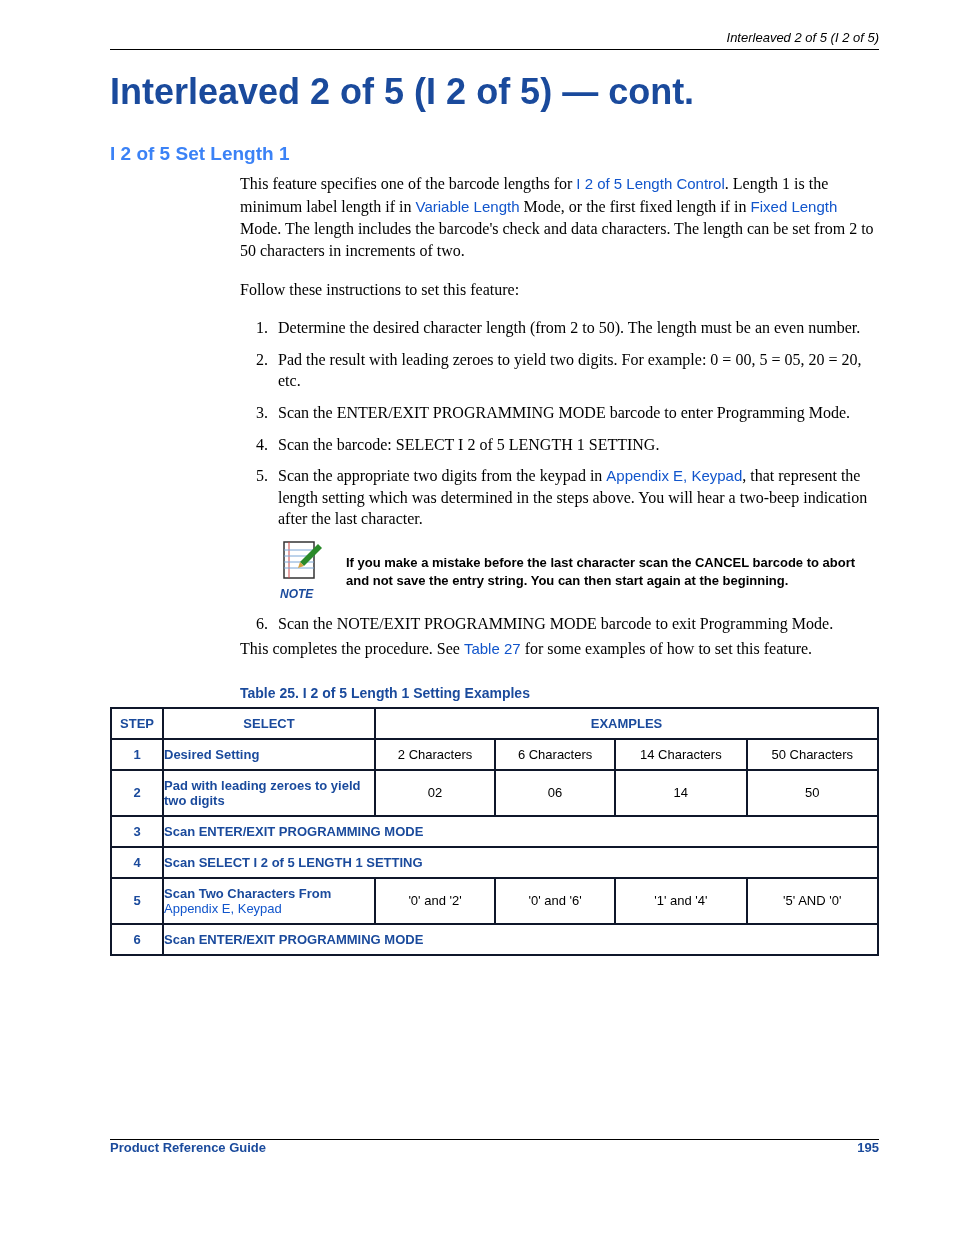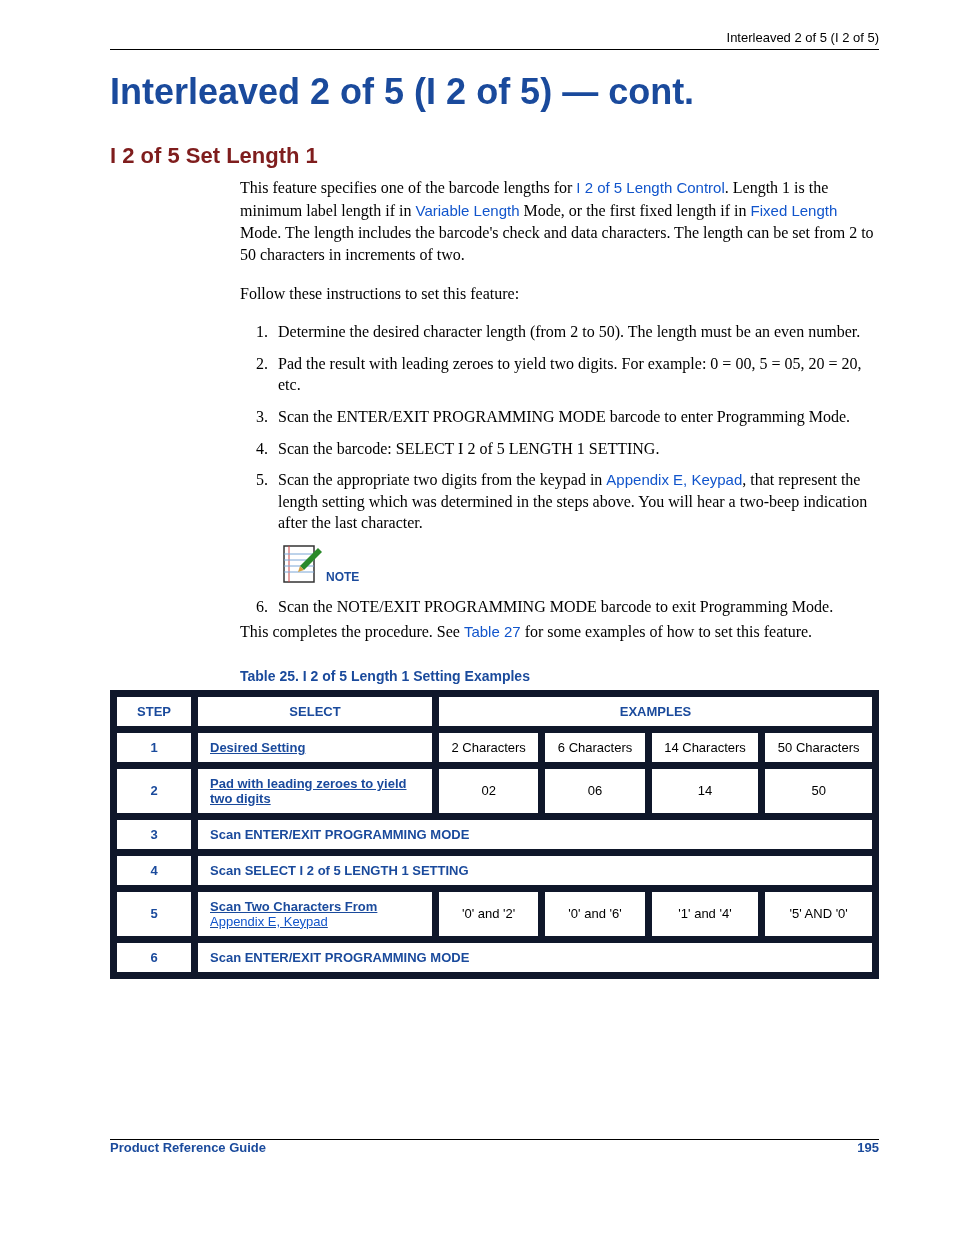--- a/index.html
+++ b/index.html
@@ -15,39 +15,40 @@
     box-sizing: border-box;
     padding: 30px 75px 30px 110px;
     position: relative;
   }
   .running-header {
     text-align: right;
     font-family: Arial, Helvetica, sans-serif;
     font-size: 13px;
     color: #000;
     margin-bottom: 4px;
+    font-style: italic;
   }
   .hr-top {
     border: none;
     border-top: 1.5px solid #000;
     margin: 0 0 20px 0;
   }
   .h1 {
     font-family: Arial, Helvetica, sans-serif;
     font-weight: bold;
     font-size: 36px;
     color: #1a4a9c;
     margin: 0 0 30px 0;
     line-height: 1.2;
   }
   .h2 {
     font-family: Arial, Helvetica, sans-serif;
     font-weight: bold;
-    font-size: 22px;
-    color: #7f1d1d;
+    font-size: 19px;
+    color: #3b82f6;
     margin: 0 0 8px 0;
   }
   .body-text {
     font-size: 16px;
     line-height: 1.4;
     margin-left: 130px;
   }
   .body-text p { margin: 0 0 16px 0; }
   .link { color: #1155cc; font-family: Arial, Helvetica, sans-serif; font-size: 15px; }
   ol {
@@ -61,22 +62,23 @@
     padding-left: 6px;
   }
   .note-block {
     display: flex;
     align-items: flex-start;
     gap: 20px;
     margin: 10px 0 10px 40px;
   }
   .note-icon-wrap {
     display: flex;
-    flex-direction: row;
-    align-items: flex-end;
+    flex-direction: column;
+    align-items: flex-start;
+    font-style: italic;
   }
   .note-label {
     font-family: Arial, Helvetica, sans-serif;
     font-weight: bold;
     font-size: 12px;
     color: #1a4a9c;
     margin-top: 4px;
   }
   .note-text {
     font-family: Arial, Helvetica, sans-serif;
@@ -93,41 +95,40 @@
     color: #1a4a9c;
     margin: 24px 0 6px 130px;
   }
   table {
     border-collapse: collapse;
     width: 100%;
     font-family: Arial, Helvetica, sans-serif;
     font-size: 13px;
   }
   th, td {
-    border: 7px solid #0f172a;
-    padding: 7px 12px;
+    border: 2px solid #0f172a;
+    padding: 7px 0;
     vertical-align: middle;
   }
   th {
     font-weight: bold;
     color: #1a4a9c;
     text-align: center;
     font-size: 13px;
   }
   td.step-col {
     text-align: center;
     color: #1a4a9c;
     font-weight: bold;
     width: 50px;
   }
   td.action-col {
     color: #1a4a9c;
     font-weight: bold;
     width: 210px;
-    text-decoration: underline;
   }
   td.ex-col {
     text-align: center;
     font-weight: normal;
   }
   td.span-col {
     color: #1a4a9c;
     font-weight: bold;
   }
   .table-link {
@@ -189,20 +190,21 @@
           <line x1="9" y1="2" x2="9" y2="38" stroke="#cc4444" stroke-width="1"></line>
           <line x1="4" y1="10" x2="34" y2="10" stroke="#7aa6d6" stroke-width="1"></line>
           <line x1="4" y1="16" x2="34" y2="16" stroke="#7aa6d6" stroke-width="1"></line>
           <line x1="4" y1="22" x2="34" y2="22" stroke="#7aa6d6" stroke-width="1"></line>
           <line x1="4" y1="28" x2="34" y2="28" stroke="#7aa6d6" stroke-width="1"></line>
           <polygon points="38,4 42,8 24,26 20,22" fill="#2a8a2a"></polygon>
           <polygon points="20,22 24,26 18,28" fill="#d4a040"></polygon>
         </svg>
         <div class="note-label">NOTE</div>
       </div>
+      <div class="note-text">If you make a mistake before the last character scan the CANCEL barcode to abort and not save the entry string. You can then start again at the beginning.</div>
     </div>
 
     <ol start="6">
       <li>Scan the NOTE/EXIT PROGRAMMING MODE barcode to exit Programming Mode.</li>
     </ol>
 
     <p style="margin-left:-130px; margin-right:0; margin-top:-6px;">
       <span style="margin-left:130px;">This completes the procedure. See </span><span class="link">Table 27</span><span> for some examples of how to set this feature.</span>
     </p>
   </div>

